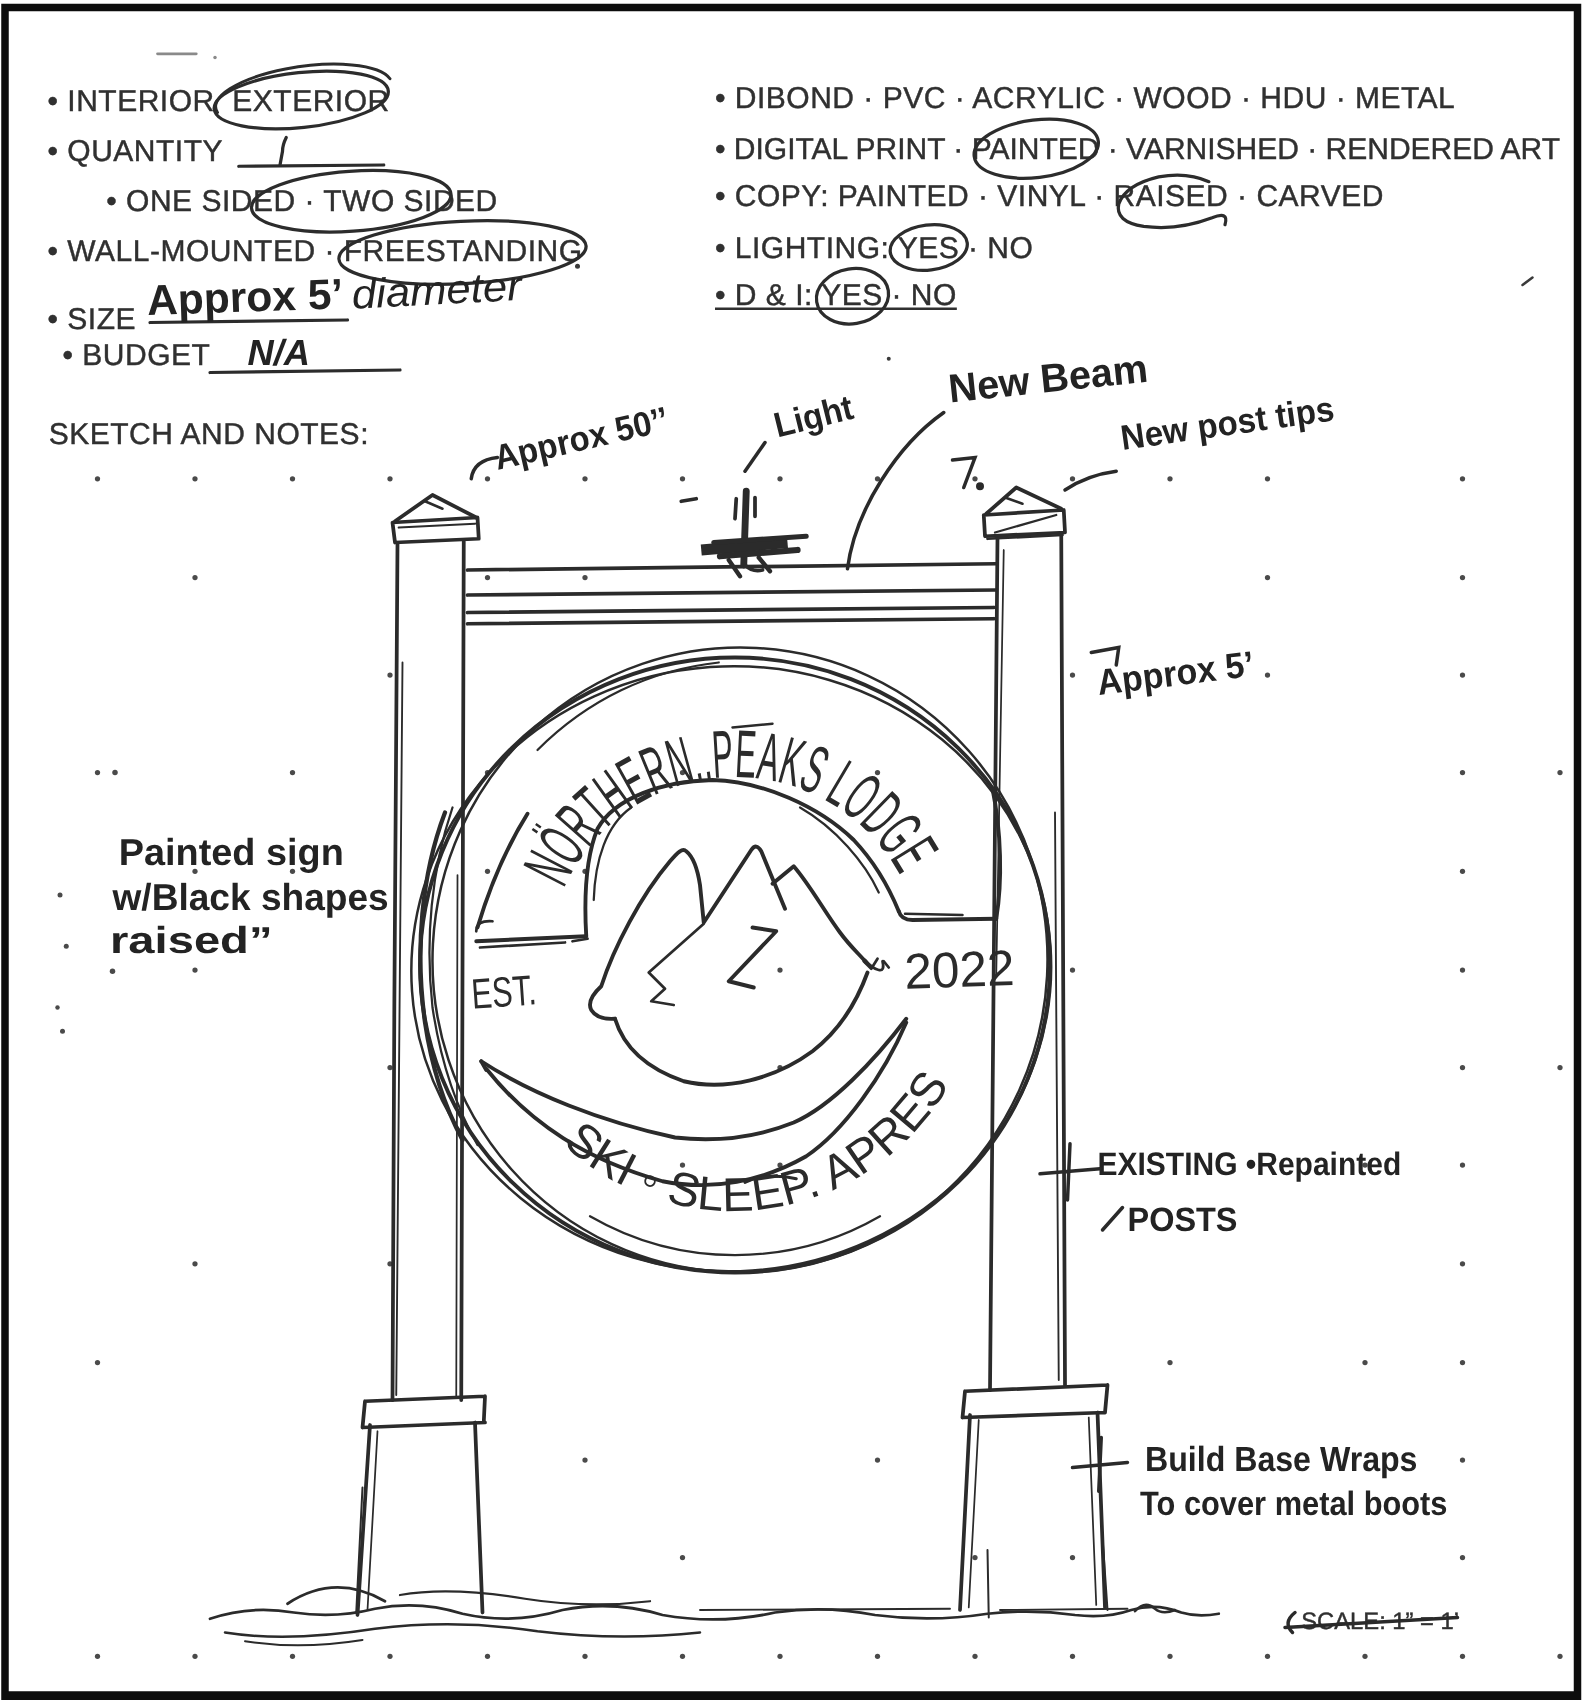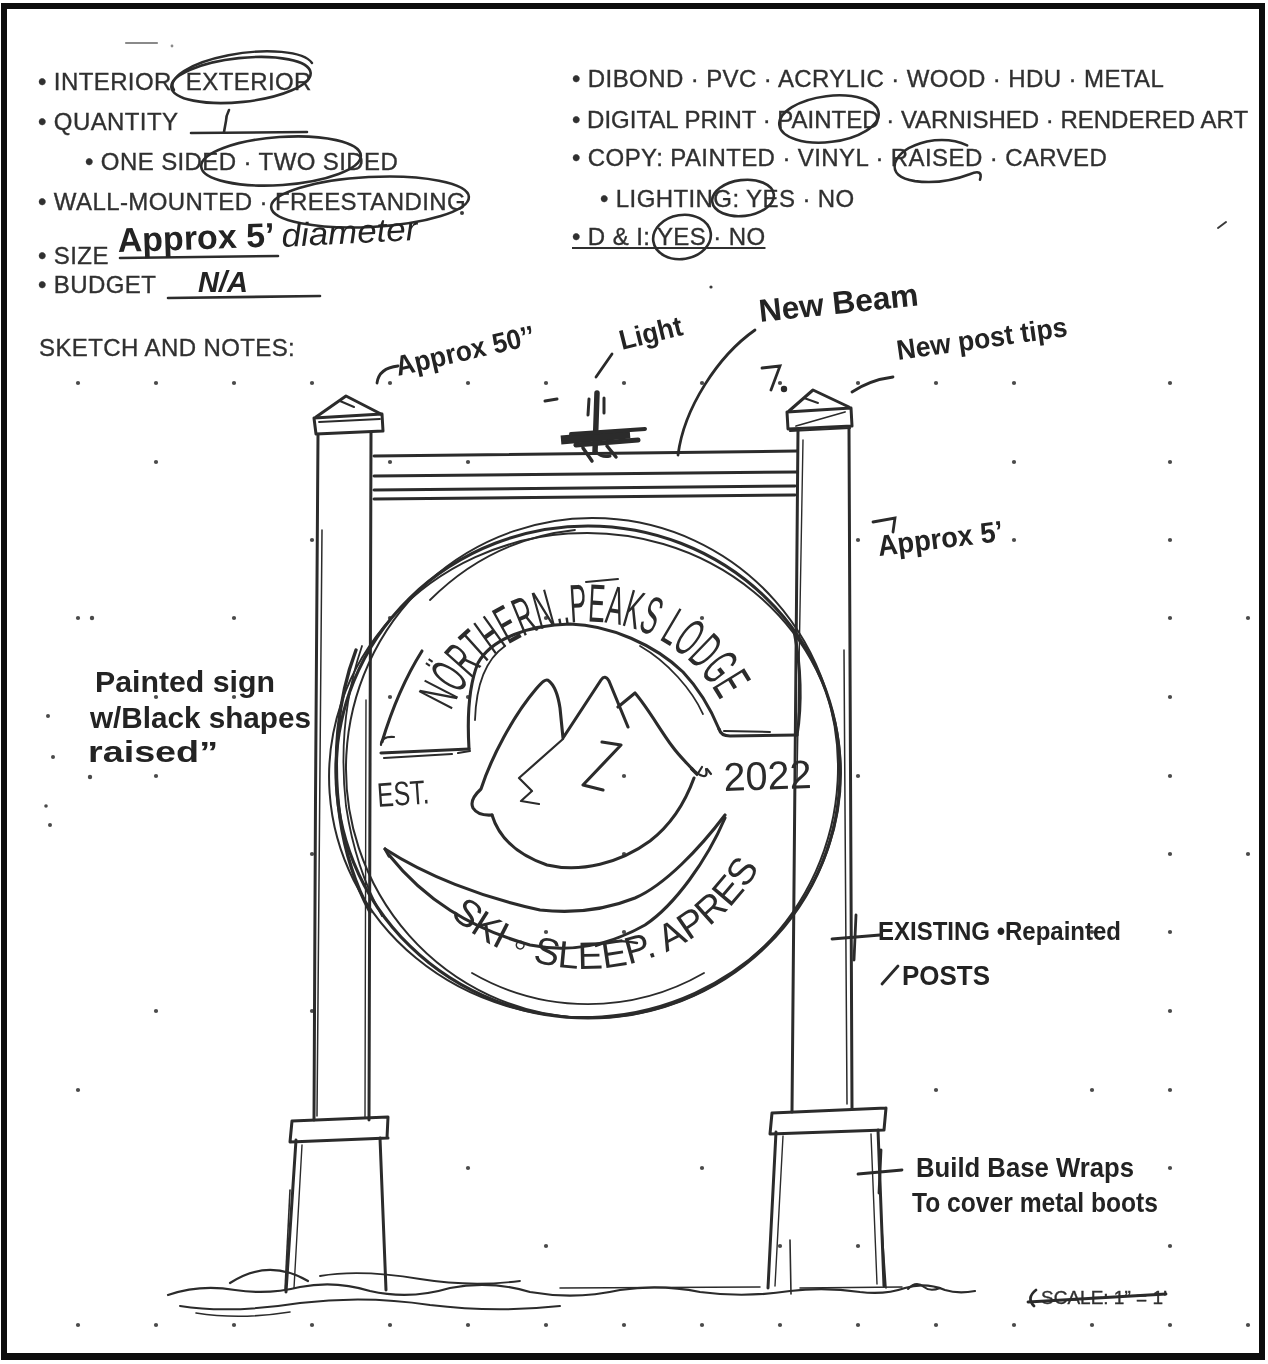--- a/index.html
+++ b/index.html
@@ -12,27 +12,27 @@
 </style>
 </head>
 <body>
 <div class="frame"></div>
 
 <div class="t" style="left:38px;top:68px;">• INTERIOR  EXTERIOR</div>
 <div class="t" style="left:38px;top:108px;">• QUANTITY</div>
 <div class="t" style="left:38px;top:148px;margin-left:47px;">• ONE SIDED · TWO SIDED</div>
 <div class="t" style="left:38px;top:188px;">• WALL-MOUNTED · FREESTANDING</div>
 <div class="t" style="left:38px;top:242px;">• SIZE</div>
-<div class="t" style="left:38px;top:271px;">• BUDGET</div>
+<div class="t" style="left:50px;top:271px;">• BUDGET</div>
 <div class="t" style="left:39px;top:334px;">SKETCH AND NOTES:</div>
 
 <div class="t" style="left:572px;top:65px;text-align:center;">• DIBOND · PVC · ACRYLIC · WOOD · HDU · METAL</div>
 <div class="t" style="left:572px;top:106px;letter-spacing:0;">• DIGITAL PRINT · PAINTED · VARNISHED · RENDERED ART</div>
 <div class="t" style="left:572px;top:144px;">• COPY: PAINTED · VINYL · RAISED · CARVED</div>
-<div class="t" style="left:572px;top:185px;margin-left:28px;">• LIGHTING: YES · NO</div>
+<div class="t" style="left:572px;top:185px;">• LIGHTING: YES · NO</div>
 <div class="t" style="left:572px;top:223px;text-decoration:underline;">• D &amp; I: YES · NO</div>
 
 <div class="t" style="left:1041px;top:1287px;font-size:19px;letter-spacing:0;">SCALE: 1” = 1’</div>
 
 <svg width="1268" height="1364" viewBox="0 0 1268 1364">
 
 <g fill="#2b2b2b" opacity="0.85">
       <circle cx="78" cy="383" r="2.1"></circle>
       <circle cx="156" cy="383" r="2.1"></circle>
       <circle cx="234" cy="383" r="2.1"></circle>

